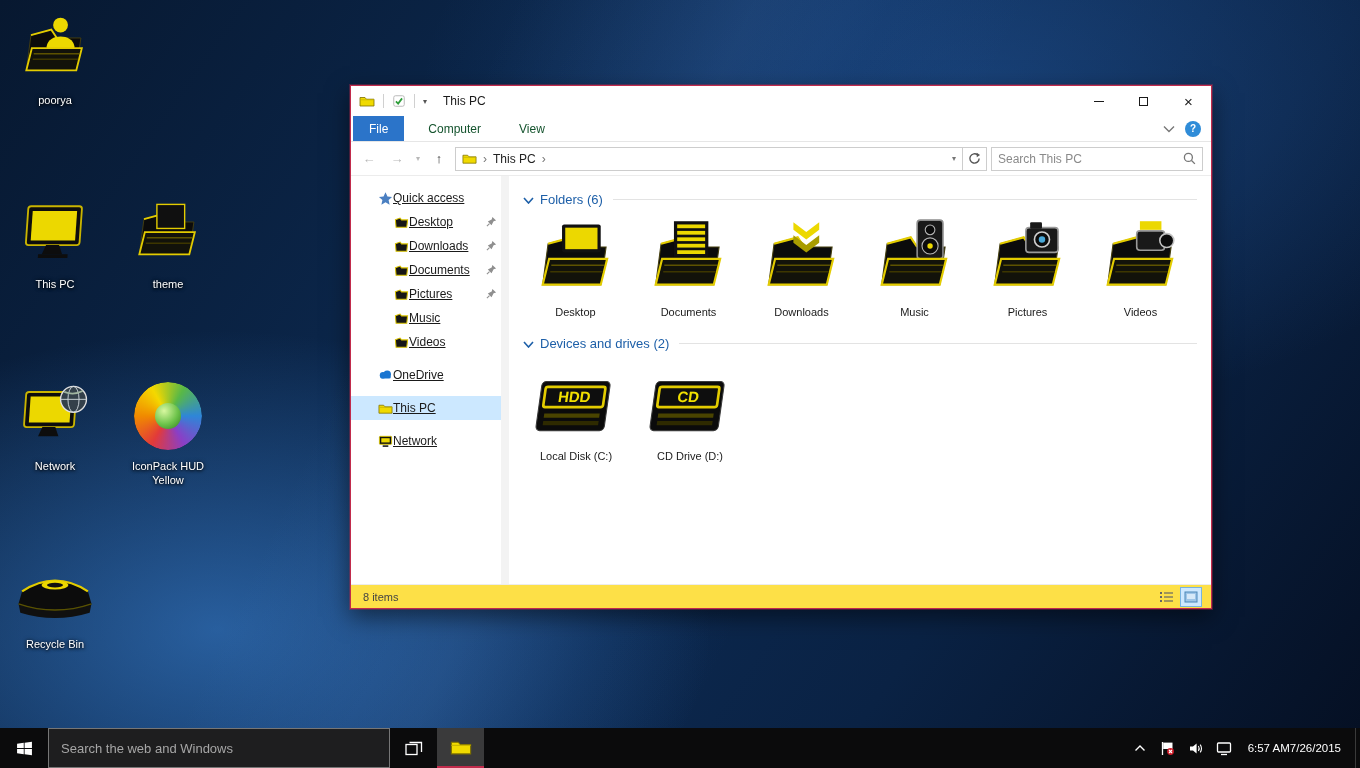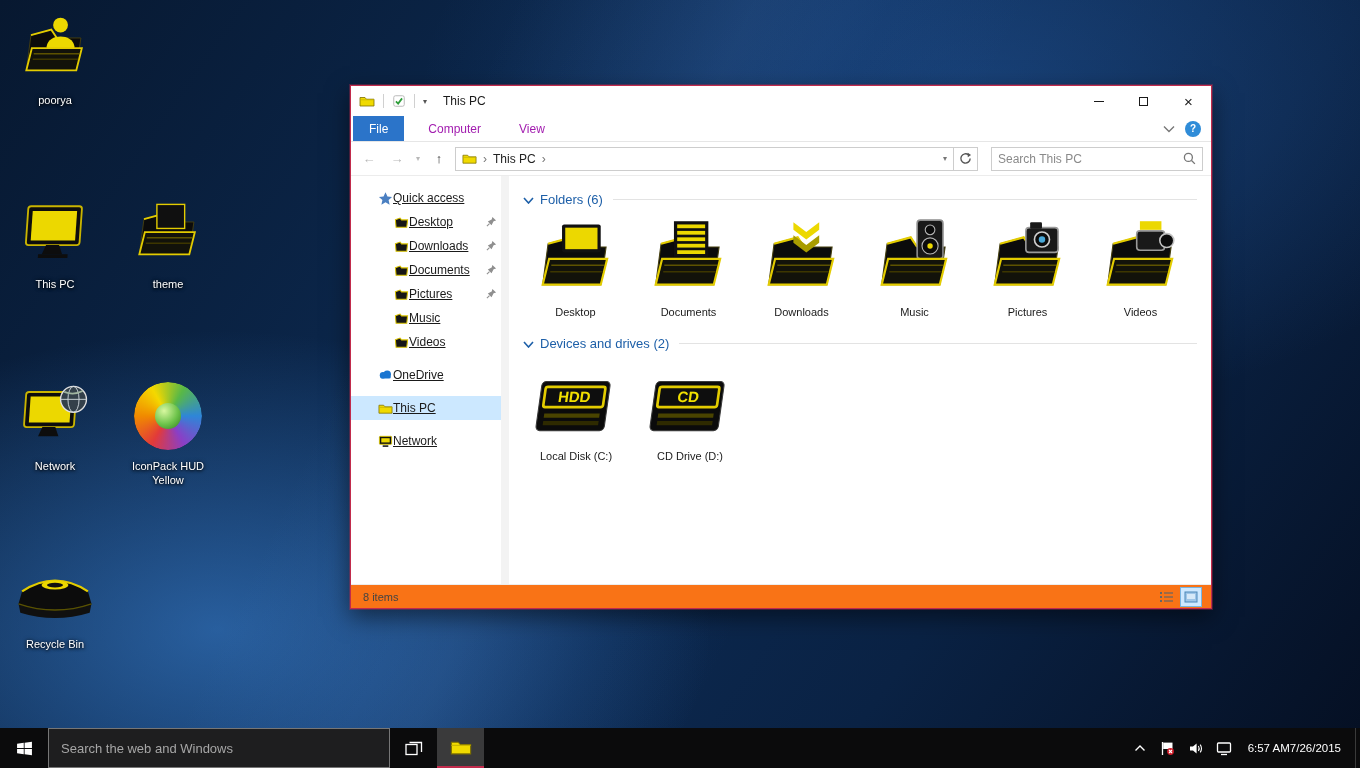--- a/index.html
+++ b/index.html
@@ -48,41 +48,41 @@
   .qat-caret { font-size:8px; color:#555; }
   .win-title { font-size:12px; color:#1a1a1a; margin-left:16px; }
   .caption { margin-left:auto; display:flex; height:100%; }
   .cap-btn { width:45px; height:100%; display:flex; align-items:center; justify-content:center; color:#1a1a1a; }
   .cap-min i { display:block; width:10px; border-top:1px solid #1a1a1a; }
   .cap-max i { display:block; width:9px; height:9px; border:1px solid #1a1a1a; }
   .cap-close { font-size:15px; line-height:1; }
 
   .tabstrip { height:26px; display:flex; align-items:stretch; border-bottom:1px solid #e6e6e6;
     font-size:12px; flex:0 0 auto; background:#fff;gap:8px; }
-  .tab { display:flex; align-items:center; padding:0 14px; color:#a21caf; }
+  .tab { display:flex; align-items:center; padding:0 14px; color:#14532d; }
   .tab-file { background:#2b74c9; color:#fff; padding:0 16px; margin-left:2px; }
   .tab + .tab { margin-left:2px; }
   .tabstrip-right { margin-left:auto; display:flex; align-items:center; gap:10px; padding-right:10px; }
   .help-btn { width:16px; height:16px; border-radius:50%; background:#2f8cd8; color:#fff;
     font-size:10px; font-weight:bold; display:flex; align-items:center; justify-content:center; }
 
   .addressbar { height:34px; display:flex; align-items:center; gap:4px; padding:0 8px 0 6px;
     border-bottom:1px solid #ececec; flex:0 0 auto; background:#fff; }
   .nav-arrow-btn { width:24px; height:24px; display:flex; align-items:center; justify-content:center;
     font-size:13px; color:#2a2a2a; }
   .nav-arrow-btn.disabled { color:#b8b8b8; }
   .tiny-caret { font-size:8px; color:#b8b8b8; width:10px; text-align:center; }
   .addressbox { flex:1; height:24px; border:1px solid #cdcdcd; display:flex; align-items:center;
     padding:0 6px; gap:6px; font-size:12px; color:#222; background:#fff; }
   .crumb-sep { color:#777; font-size:12px; }
   .addr-caret { margin-left:auto; font-size:8px; color:#777; }
   .refresh-btn { width:24px; height:24px; border:1px solid #cdcdcd; border-left:none;
     display:flex; align-items:center; justify-content:center; margin-left:-4px; background:#fff; }
   .searchbox { width:212px; height:24px; border:1px solid #cdcdcd; display:flex; align-items:center;
-    padding:0 6px; background:#fff;margin-left:9px; }
+    padding:0 6px; background:#fff; }
   .searchbox input { border:none; outline:none; flex:1; font-size:12px; color:#444;
     font-family:inherit; background:transparent; }
   .searchbox input::placeholder { color:#8a8a8a; }
 
   .win-body { flex:1; display:flex; overflow:hidden; }
 
   
   .navpane { width:158px; flex:0 0 auto; position:relative; padding-top:10px; background:#fff; }
   .nav-row { height:24px; display:flex; align-items:center; font-size:12px;
     color:#1a1a1a; padding-left:26px; position:relative;text-decoration:underline; }
@@ -98,21 +98,21 @@
   .group-header { display:flex; align-items:center; height:22px; font-size:13px; color:#1d5fa8; }
   .gh-chevron { margin-right:6px; display:flex; }
   .gh-line { flex:1; height:1px; background:#e3e3e3; margin-left:10px; margin-right:4px; }
   .tile-row { display:flex; margin:8px 0 14px 0; }
   .tile { width:106px; margin-right:8px; display:flex; flex-direction:column; align-items:center; }
   .tile-icon { width:92px; height:86px; }
   .tile-icon-drive { width:96px; height:86px; }
   .tile-label { font-size:11px; color:#1a1a1a; margin-top:2px; text-align:center; }
 
   .statusbar { height:24px; flex:0 0 auto; display:flex; align-items:center;
-    padding:0 10px 0 12px; font-size:11px; color:#444; border-top:1px solid #ececec; background:#f97316; }
+    padding:0 10px 0 12px; font-size:11px; color:#444; border-top:1px solid #ececec; background:#fde047; }
   .status-views { margin-left:auto; display:flex; gap:4px; }
   .view-btn { width:20px; height:18px; display:flex; align-items:center; justify-content:center; }
   .view-btn.active { background:#cde8ff; outline:1px solid #78b4e0; }
 
   
   .taskbar { position:absolute; left:0; bottom:0; width:1360px; height:40px;
     background:#0b0b0c; display:flex; align-items:stretch; z-index:5; }
   .start-btn { width:48px; display:flex; align-items:center; justify-content:center; }
   .tb-search { width:342px; border:1px solid #767676; background:#1e1e1f;
     display:flex; align-items:center; padding:0 12px; }

